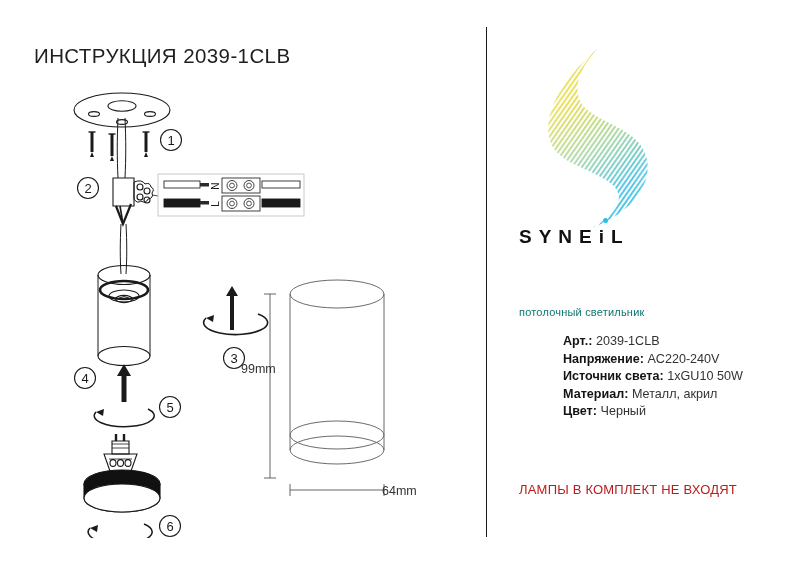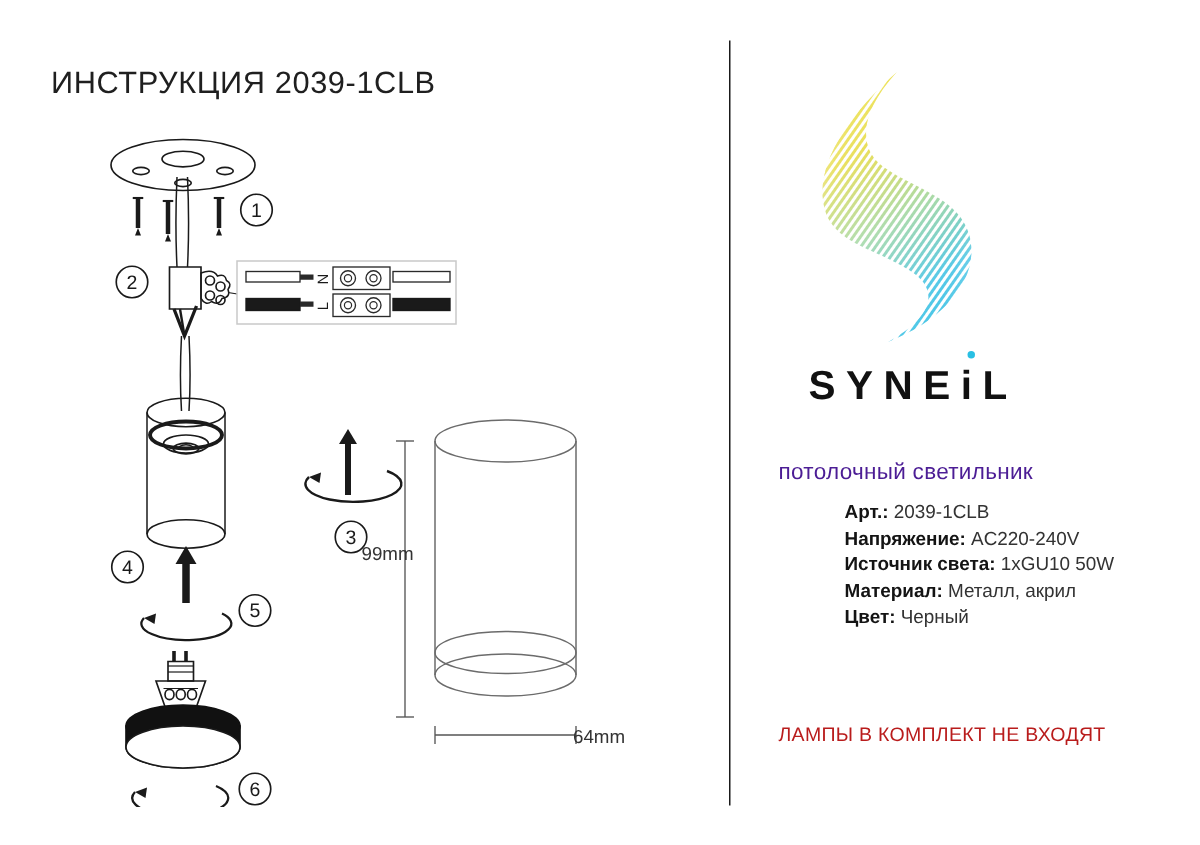--- a/index.html
+++ b/index.html
@@ -46,50 +46,49 @@
 
   
   .svg-block { position: absolute; }
   .assembly  { left: 54px;  top: 78px;  width: 300px; height: 460px; }
   .dimension { left: 232px; top: 272px; width: 240px; height: 240px; }
   .logo-mark { left: 520px; top: 34px;  width: 200px; height: 200px; }
 
   
   .brand-word {
     position: absolute;
-    left: 539px;
+    left: 519px;
     top: 226px;
-    font-size: 27px;
+    font-size: 19px;
     font-weight: bold;
     letter-spacing: 7px;
     color: #111111;
     white-space: nowrap;
-    margin-top: 16px;
   }
   .brand-word .dot-i {
     position: relative;
     display: inline-block;
   }
   .brand-word .dot-i::after {
     content: "";
     position: absolute;
     left: 4px;
     top: -8px;
     width: 5px;
     height: 5px;
     border-radius: 50%;
     background: #29bfe3;
   }
 
   .product-type {
     position: absolute;
     left: 519px;
     top: 306px;
-    font-size: 15px;
-    color: #4c1d95;
+    font-size: 11px;
+    color: #0f766e;
     letter-spacing: 0.2px;
     white-space: nowrap;
   }
 
   .spec-list {
     position: absolute;
     left: 519px;
     top: 333px;
     width: 260px;
     margin-left: 44px;

